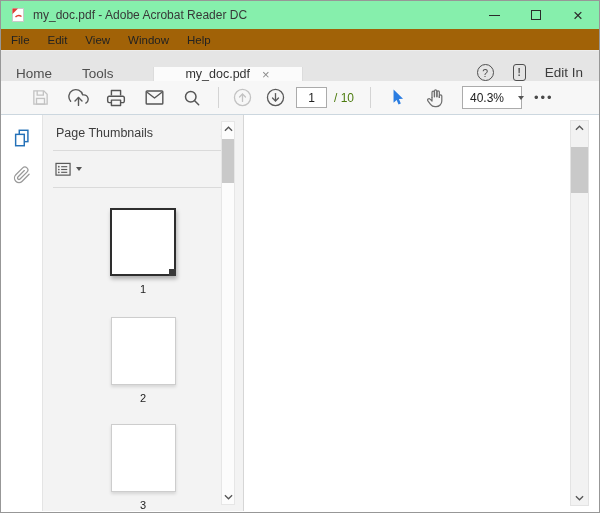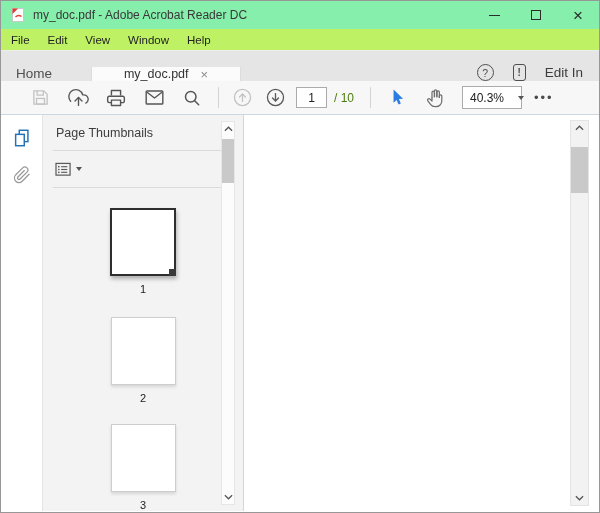--- a/index.html
+++ b/index.html
@@ -13,21 +13,21 @@
   }
   
   .titlebar { height:28px; display:flex; align-items:center; padding:0 0 0 9px; background:#86efac; }
   .titlebar .app-title { font-size:12px; color:#383838; margin-left:7px; }
   .win-controls { margin-left:auto; display:flex; align-items:center; height:100%; }
   .win-btn { width:42px; height:100%; display:flex; align-items:center; justify-content:center; cursor:default; }
   .min-line { display:block; width:11px; height:0; border-top:1.6px solid #2b2b2b; }
   .max-box { display:block; width:10px; height:10px; border:1.4px solid #2b2b2b; }
   .close-glyph { font-size:17px; color:#2b2b2b; line-height:1; }
   
-  .menubar { height:21px; display:flex; align-items:center; padding:0 10px; background:#bef264; }
+  .menubar { height:21px; display:flex; align-items:center; padding:0 10px; background:#a16207; }
   .menu-item { font-size:11.5px; color:#222; padding:0 9px; }
   .menu-item:first-child { padding-left:0; }
   
   .tabbar { height:31px; background:#e5e5e5; display:flex; align-items:flex-end; border-top:1px solid #ededed; }
   .nav-tab { display:flex; align-items:center; padding:0 15px; font-size:13.5px; color:#4f4f4f; }
   .doc-tab { margin-left:24px; width:150px; background:#fbfbfb; display:flex; align-items:center;
              justify-content:center; gap:12px; font-size:12.5px; color:#333;
              border-left:1px solid #dcdcdc; border-right:1px solid #dcdcdc; }
   .doc-tab .tab-close { color:#8b8b8b; font-size:13px; line-height:1; }
   .tabbar-right { margin-left:auto; display:flex; align-items:center; gap:19px; padding-right:16px; }
@@ -113,20 +113,23 @@
   <span class="menu-item">Edit</span>
   <span class="menu-item">View</span>
   <span class="menu-item">Window</span>
   <span class="menu-item">Help</span>
 </div>
 
 <div class="tabbar">
   <div class="nav-tab">
       <span>Home</span>
     </div>
+  <div class="nav-tab">
+      <span>Tools</span>
+    </div>
   <div class="doc-tab">
     <span>my_doc.pdf</span>
     <span class="tab-close">×</span>
   </div>
   <div class="tabbar-right">
     <div class="help-circle">
         <span>?</span>
       </div>
     <div class="device-box">
         <span>!</span>

